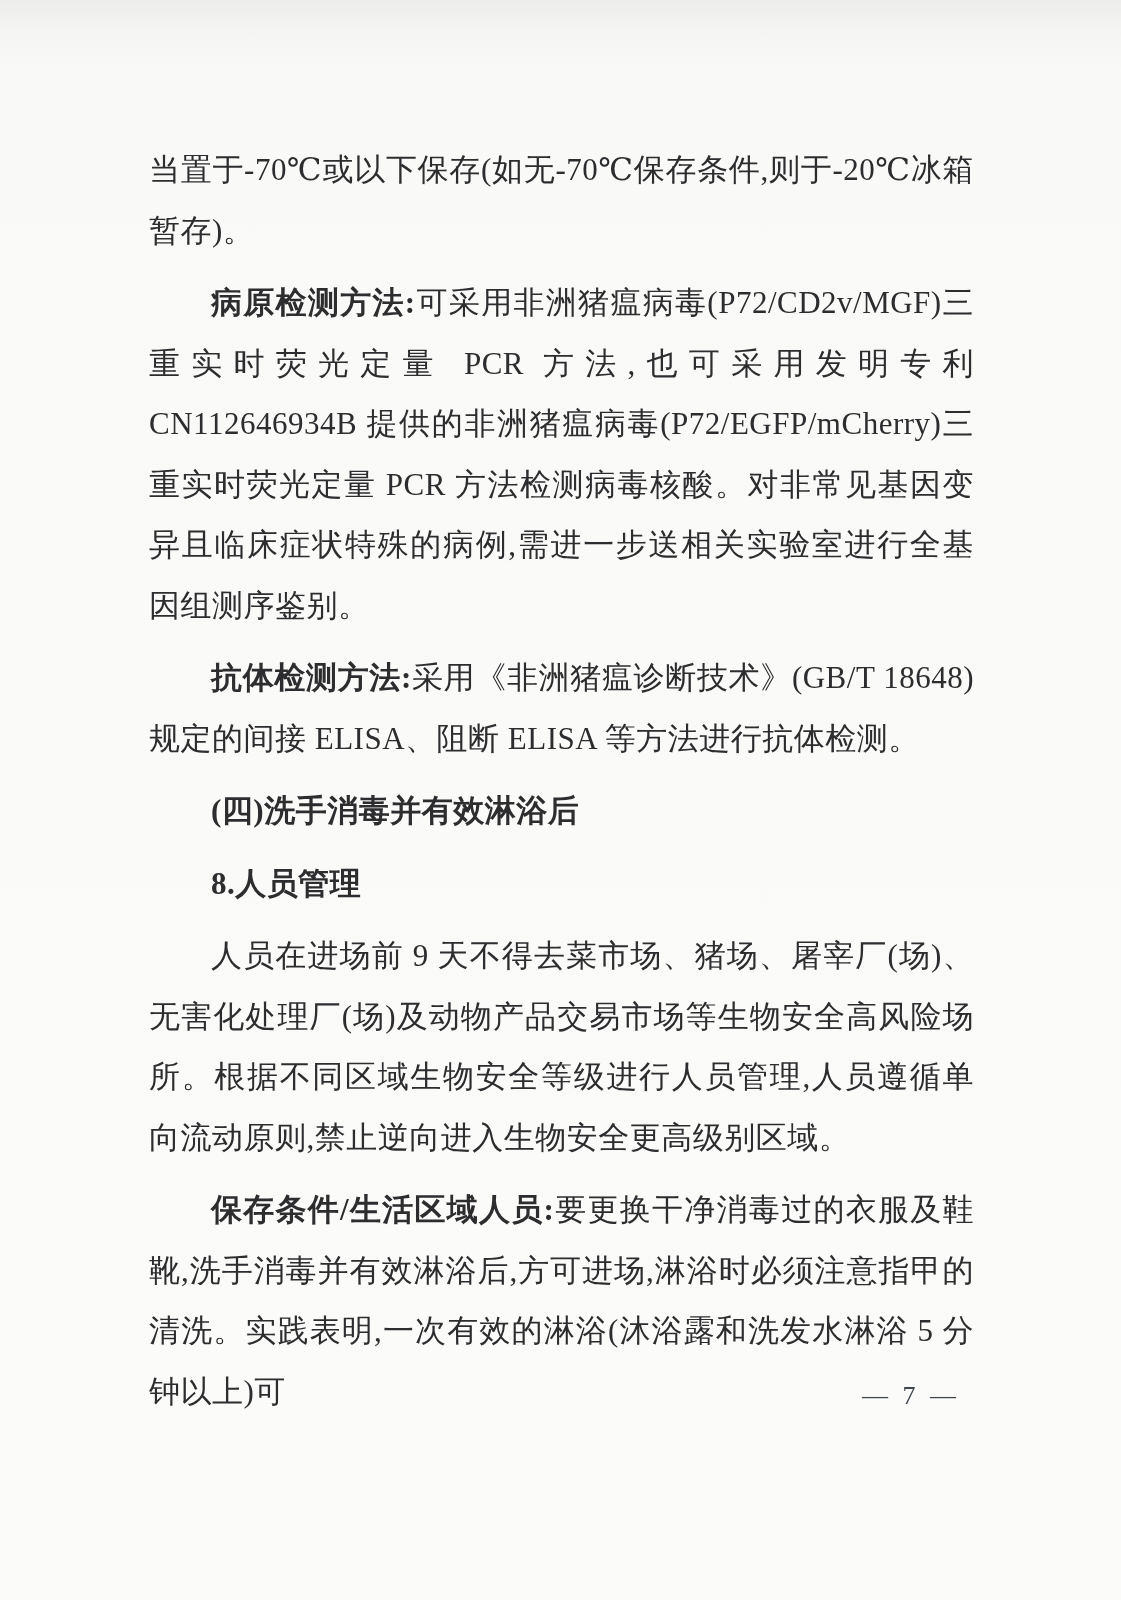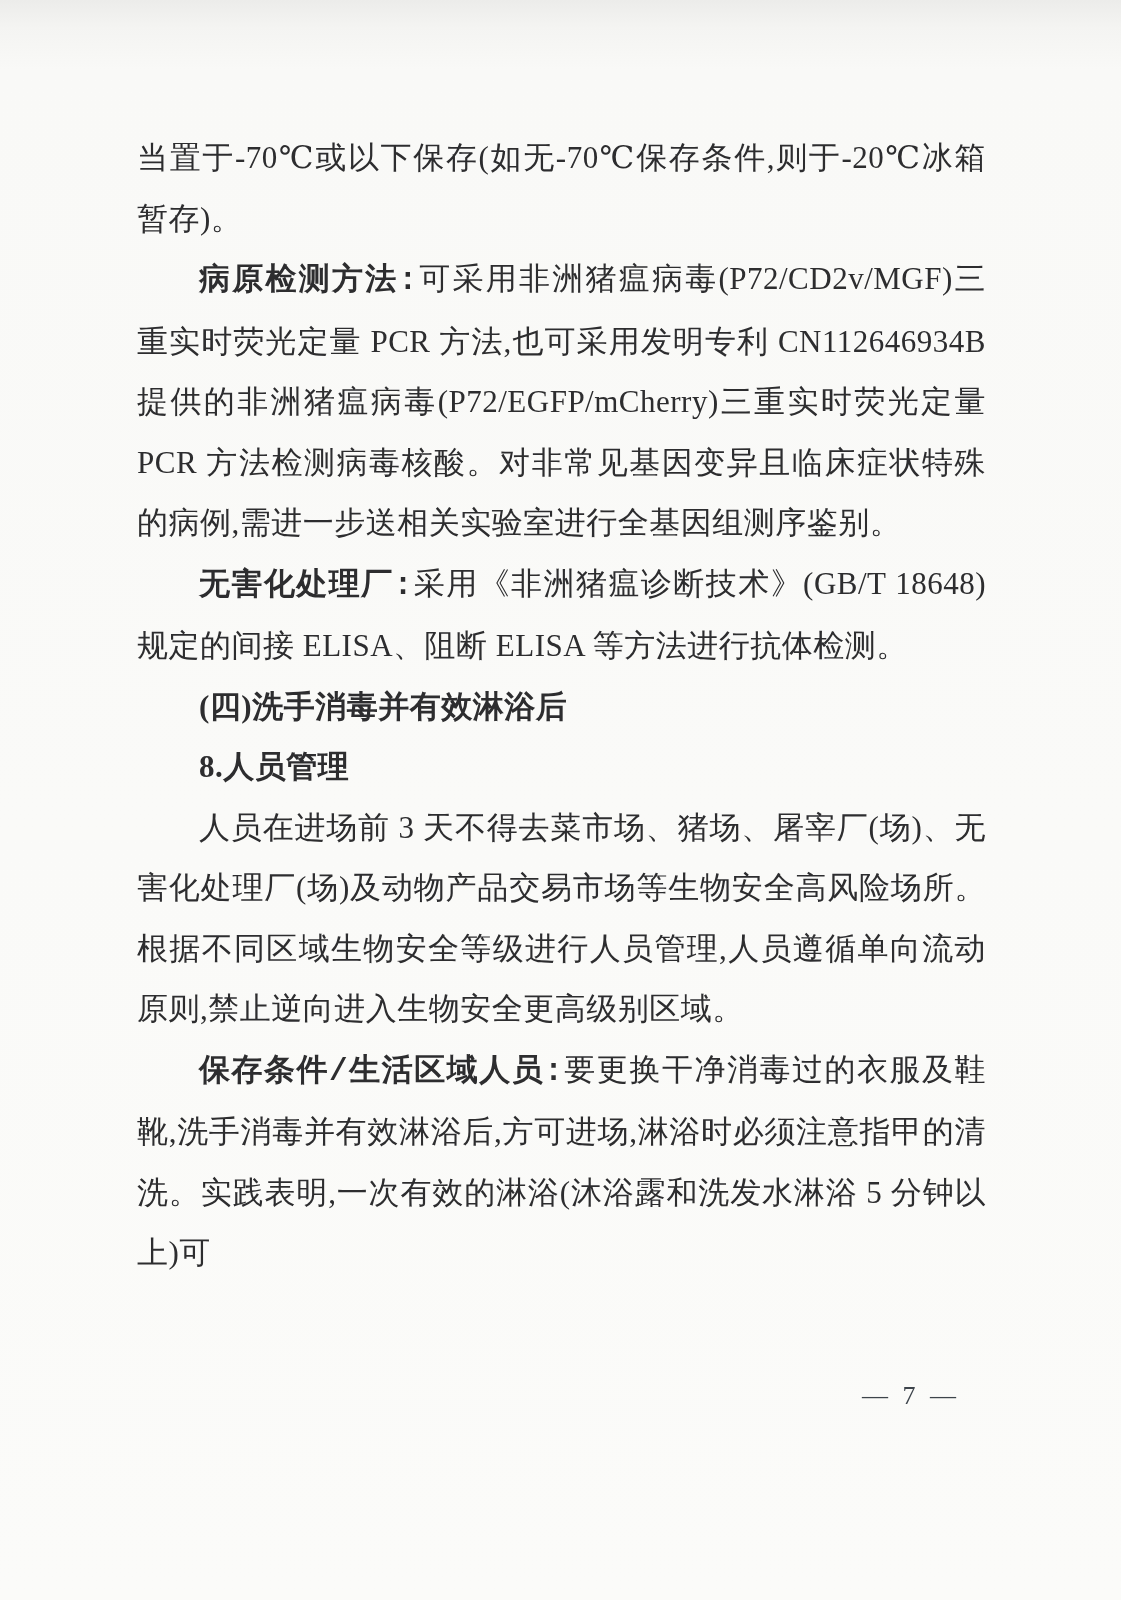--- a/index.html
+++ b/index.html
@@ -26,52 +26,51 @@
     top: 128px;
     width: 849px;
     font-size: 31px;
     line-height: 60.5px;
     color: #2d2d2f;
     text-align: justify;
     text-align-last: left;
     letter-spacing: 0.5px;
   }
   .para {
-    margin: 0;
+    margin: 12px;
     padding: 0;
   }
   .para.indent {
     text-indent: 2em;
   }
   .para.heading {
     font-weight: bold;
   }
   .para .lead {
     font-weight: bold;
-    font-family: Liberation Mono, monospace;
   }
   .page-number {
     position: absolute;
     left: 862px;
     top: 1381px;
     width: 110px;
     font-size: 26px;
     line-height: 30px;
     letter-spacing: 4px;
     color: #3d444b;
     white-space: nowrap;
   }
 </style>
 </head>
 <body>
 
 <div class="page">
   <main class="text-block" id="document-body">
       <p class="para">当置于-70℃或以下保存(如无-70℃保存条件,则于-20℃冰箱暂存)。</p>
       <p class="para indent"><span class="lead">病原检测方法:</span>可采用非洲猪瘟病毒(P72/CD2v/MGF)三重实时荧光定量 PCR 方法,也可采用发明专利 CN112646934B 提供的非洲猪瘟病毒(P72/EGFP/mCherry)三重实时荧光定量 PCR 方法检测病毒核酸。对非常见基因变异且临床症状特殊的病例,需进一步送相关实验室进行全基因组测序鉴别。</p>
-      <p class="para indent"><span class="lead">无害化处理厂:</span>采用《非洲猪瘟诊断技术》(GB/T 18648)规定的间接 ELISA、阻断 ELISA 等方法进行抗体检测。</p>
+      <p class="para indent"><span class="lead">抗体检测方法:</span>采用《非洲猪瘟诊断技术》(GB/T 18648)规定的间接 ELISA、阻断 ELISA 等方法进行抗体检测。</p>
       <p class="para indent heading">(四)洗手消毒并有效淋浴后</p>
       <p class="para indent heading">8.人员管理</p>
-      <p class="para indent">人员在进场前 3 天不得去菜市场、猪场、屠宰厂(场)、无害化处理厂(场)及动物产品交易市场等生物安全高风险场所。根据不同区域生物安全等级进行人员管理,人员遵循单向流动原则,禁止逆向进入生物安全更高级别区域。</p>
+      <p class="para indent">人员在进场前 9 天不得去菜市场、猪场、屠宰厂(场)、无害化处理厂(场)及动物产品交易市场等生物安全高风险场所。根据不同区域生物安全等级进行人员管理,人员遵循单向流动原则,禁止逆向进入生物安全更高级别区域。</p>
       <p class="para indent"><span class="lead">保存条件/生活区域人员:</span>要更换干净消毒过的衣服及鞋靴,洗手消毒并有效淋浴后,方可进场,淋浴时必须注意指甲的清洗。实践表明,一次有效的淋浴(沐浴露和洗发水淋浴 5 分钟以上)可</p>
     </main>
   <footer class="page-number">— 7 —</footer>
 </div>
 
 </body></html>

